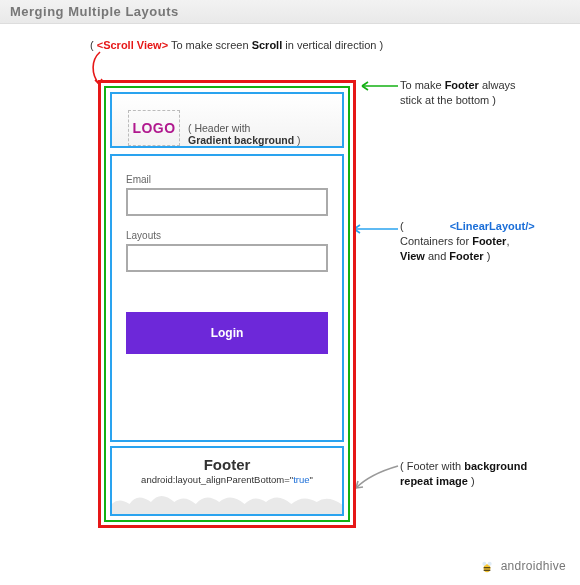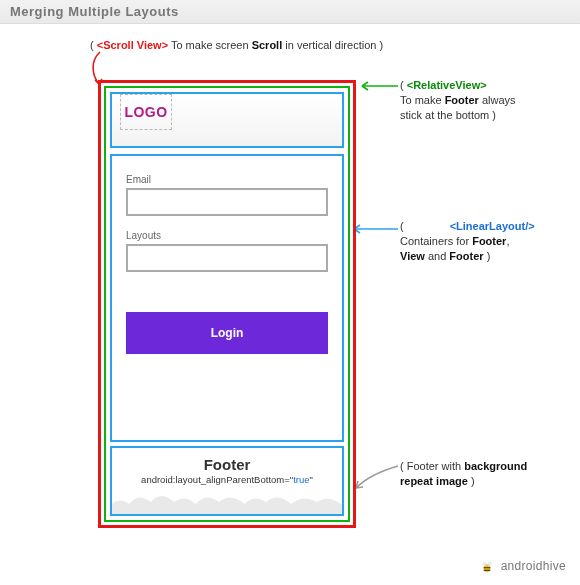--- a/index.html
+++ b/index.html
@@ -7,21 +7,21 @@
   .title-bar { background: linear-gradient(#f2f2f2,#e9e9e9); border-bottom: 1px solid #ddd; padding: 4px 10px; color: #777; font-size: 13px; font-weight: bold; letter-spacing: 0.5px; }
   .canvas { position: relative; width: 100%; height: calc(100% - 28px); }
   .annot { position: absolute; font-size: 11px; color: #333; line-height: 1.35; }
   .annot .red { color: #e61717; font-weight: bold; }
   .annot .green-t { color: #0a8a0a; font-weight: bold; }
   .annot .blue-t { color: #1a6ed8; font-weight: bold; padding-left: 46px; }
   .annot b { color: #111; }
   .phone { position: absolute; left: 98px; top: 56px; width: 258px; height: 448px; border: 3px solid #e61717; background: #fff; }
   .relv { position: absolute; inset: 3px; border: 2px solid #13b013; }
   .lin { position: absolute; left: 4px; right: 4px; border: 2px solid #2aa3ef; background: #fff; }
-  .lin.header { top: 4px; height: 56px; display: flex; align-items: flex-start; padding: 0 8px; gap: 8px; background: linear-gradient(#fff,#f3f3f3); }
+  .lin.header { top: 4px; height: 56px; display: flex; align-items: flex-end; padding: 0 16px; gap: 8px; background: linear-gradient(#fff,#f3f3f3); }
   .lin.body { top: 66px; bottom: 78px; padding: 12px 14px; }
   .lin.footer { bottom: 4px; height: 70px; text-align: center; padding-top: 8px; overflow: hidden; }
   .logo-box { width: 52px; height: 36px; border: 1px dashed #bbb; display: flex; align-items: center; justify-content: center; }
   .logo-text { font-weight: bold; color: #b0188e; font-size: 14px; letter-spacing: 0.5px; }
   .hdr-desc { font-size: 10.5px; color: #555; }
   .hdr-desc b { color: #333; }
   .lbl { font-size: 10px; color: #666; margin-top: 6px; margin-bottom: 3px; }
   .field { width: 100%; height: 28px; border: 2px solid #aaa; background: #fff; }
   .login-btn { width: 100%; height: 42px; background: #6d28d9; color: #fff; font-size: 12px; font-weight: bold; border: none; margin-top: 40px; display: flex; align-items: center; justify-content: center; cursor: pointer; }
   .footer-title { font-size: 15px; font-weight: bold; color: #333; }
@@ -42,21 +42,20 @@
 
   <div class="annot" style="left:90px; top:14px;">
     <span>( </span><span class="red">&lt;Scroll View&gt;</span><span> To make screen </span><b>Scroll</b><span> in vertical direction )</span>
   </div>
   <svg class="arrow" style="left:85px; top:26px; width:30px; height:40px;">
     <path d="M15,2 C6,10 6,24 14,34" stroke="#e61717" stroke-width="1.6" fill="none"></path>
     <path d="M14,34 l-4,-4 m4,4 l3,-5" stroke="#e61717" stroke-width="1.6" fill="none"></path>
   </svg>
 
   <div class="annot" style="left:400px; top:54px; width:170px;">
-    <div><span>( </span><span class="green-t">&lt;RelativeView&gt;</span></div>
     <div><span>To make </span><b>Footer</b><span> always</span></div>
     <div>stick at the bottom )</div>
   </div>
   <svg class="arrow" style="left:356px; top:54px; width:44px; height:16px;">
     <path d="M42,8 L6,8" stroke="#13b013" stroke-width="1.6" fill="none"></path>
     <path d="M6,8 l6,-4 m-6,4 l6,4" stroke="#13b013" stroke-width="1.6" fill="none"></path>
   </svg>
 
   <div class="annot" style="left:400px; top:195px; width:170px;">
     <div><span>(</span><span class="blue-t">&lt;LinearLayout/&gt;</span></div>
@@ -75,20 +74,24 @@
   <svg class="arrow" style="left:350px; top:438px; width:50px; height:32px;">
     <path d="M48,4 C34,8 18,14 6,26" stroke="#999" stroke-width="1.6" fill="none"></path>
     <path d="M6,26 l7,-1 m-7,1 l2,-7" stroke="#999" stroke-width="1.6" fill="none"></path>
   </svg>
 
   <div class="phone">
     <div class="relv">
       <div class="lin header">
         <div class="logo-box">
           <span class="logo-text">LOGO</span>
+        </div>
+        <div class="hdr-desc">
+          <div>( Header with</div>
+          <div><b>Gradient background</b><span> )</span></div>
         </div>
       </div>
       <div class="lin body">
         <div class="lbl">Email</div>
         <div class="field"></div>
         <div class="lbl" style="margin-top:14px;">Layouts</div>
         <div class="field"></div>
         <div class="login-btn">Login</div>
       </div>
       <div class="lin footer">

